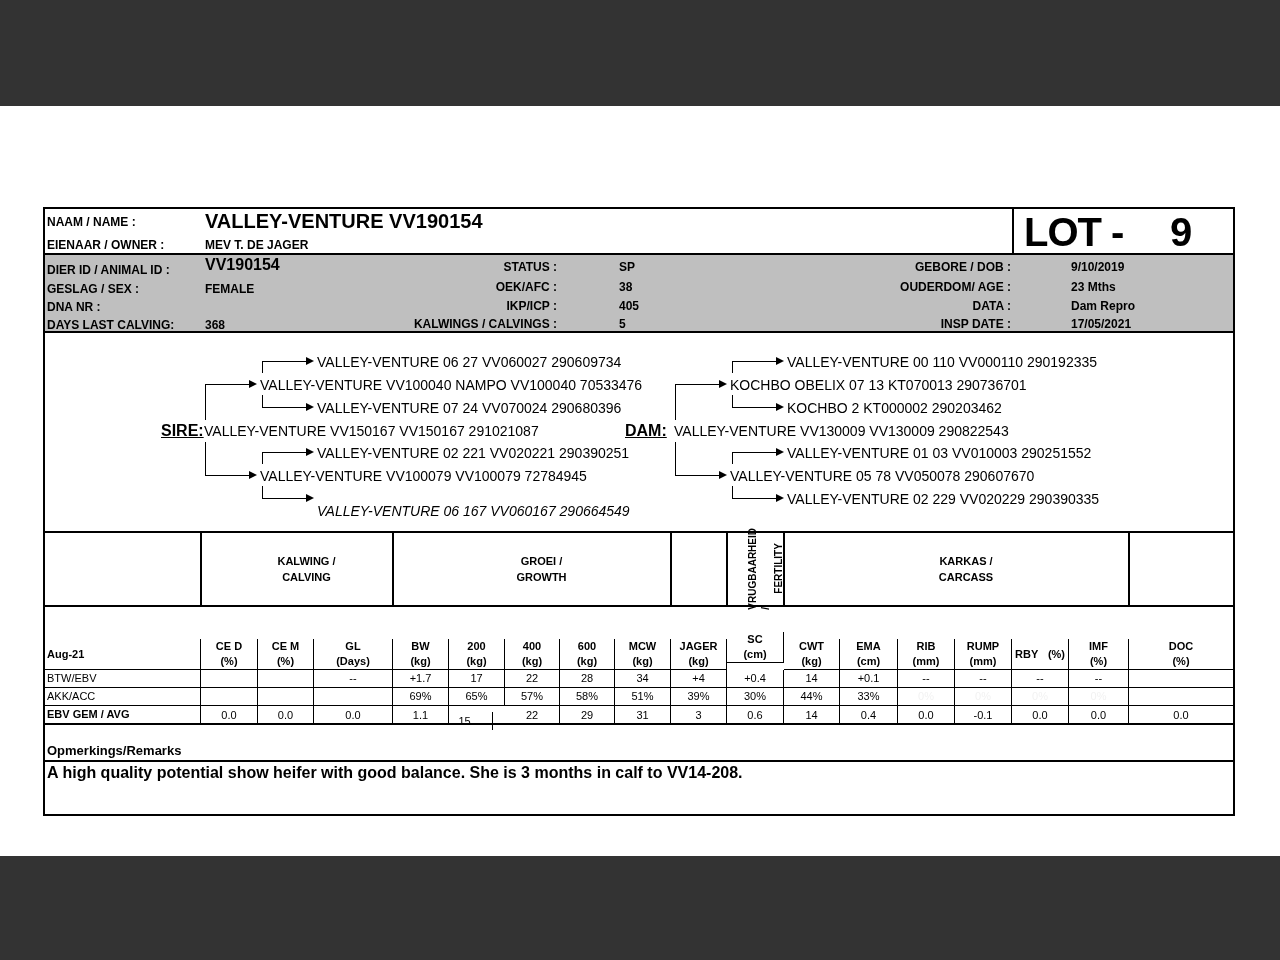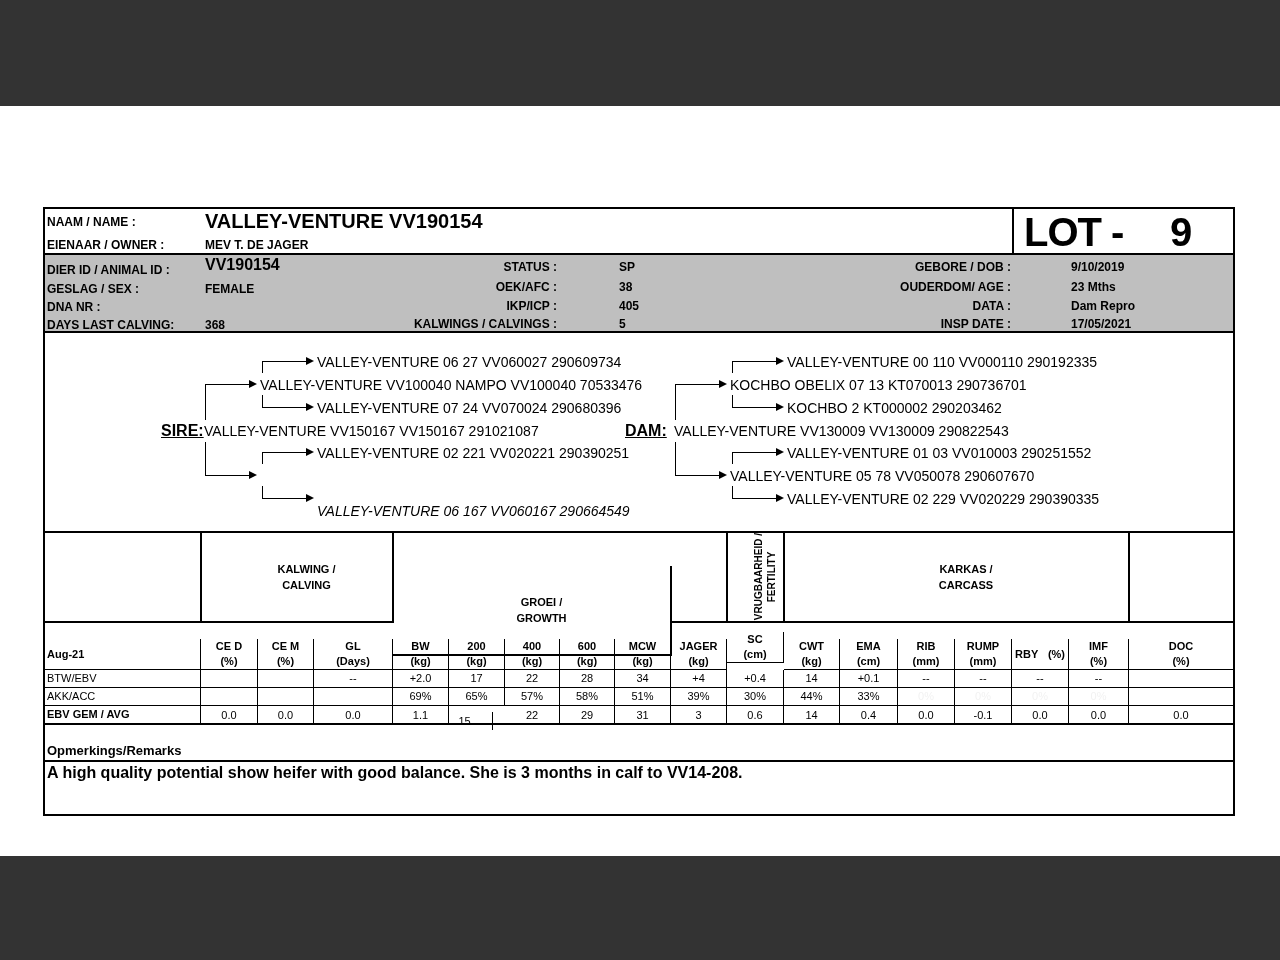--- a/index.html
+++ b/index.html
@@ -27,21 +27,21 @@
   .ped .t { position: absolute; white-space: nowrap; font-size: 14px; line-height: 16px; }
   .ped .big { font-weight: bold; font-size: 16px; text-decoration: underline; }
   .ln { position: absolute; background: #000; }
   .arrow { position: absolute; width: 0; height: 0; border-top: 4px solid transparent; border-bottom: 4px solid transparent; border-left: 8px solid #000; }
 
   
   .tbl { position: absolute; left: 0; top: 324px; width: 1188px; height: 190px; }
   .cell { position: absolute; border-right: 1px solid #000; border-bottom: 1px solid #000; font-size: 11px; text-align: center; display: flex; align-items: center; justify-content: center; flex-direction: column; line-height: 15px; }
   .cell.b { font-weight: bold; }
   .cell.left { justify-content: center; align-items: flex-start; padding-left: 2px; }
-  .grp { position: absolute; top: 0; height: 90px; border-right: 2px solid #000; border-bottom: 2px solid #000; display: flex; align-items: center; justify-content: center; text-align: center; font-weight: bold; font-size: 11px; line-height: 16px; padding-left: 20px; }
+  .grp { position: absolute; top: 0; height: 74px; border-right: 2px solid #000; border-bottom: 2px solid #000; display: flex; align-items: center; justify-content: center; text-align: center; font-weight: bold; font-size: 11px; line-height: 16px; padding-left: 20px; }
   .vert { writing-mode: vertical-rl; transform: rotate(180deg); font-size: 10px; line-height: 13px; text-align: left; }
   .faint { color: #f2f2f2; }
 
   .remarks-lbl { position: absolute; left: 2px; top: 534px; font-weight: bold; font-size: 13px; }
   .remarks-line { position: absolute; left: 0; top: 551px; width: 1188px; height: 2px; background: #000; }
   .remarks-txt { position: absolute; left: 2px; top: 555px; font-size: 16px; }
   .tbl-bottom { position: absolute; left: 0; top: 514px; width: 1188px; height: 2px; background: #000; }
 </style>
 </head>
 <body>
@@ -96,20 +96,21 @@
     <span class="t big" style="left:116px; top:90px;">SIRE:</span>
     <span class="t" style="left:159px; top:90px;">VALLEY-VENTURE VV150167 VV150167 291021087</span>
 
     <div class="ln" style="left:160px; top:51px; width:1px; height:36px;"></div>
     <div class="ln" style="left:160px; top:51px; width:44px; height:1px;"></div>
     <div class="arrow" style="left:204px; top:47px;"></div>
     <div class="ln" style="left:160px; top:109px; width:1px; height:33px;"></div>
     <div class="ln" style="left:160px; top:142px; width:44px; height:1px;"></div>
     <div class="arrow" style="left:204px; top:138px;"></div>
     <span class="t" style="left:215px; top:44px;">VALLEY-VENTURE VV100040 NAMPO VV100040 70533476</span>
+    <span class="t" style="left:215px; top:135px;">VALLEY-VENTURE VV100079 VV100079 72784945</span>
 
     <div class="ln" style="left:217px; top:28px; width:1px; height:12px;"></div>
     <div class="ln" style="left:217px; top:28px; width:44px; height:1px;"></div>
     <div class="arrow" style="left:261px; top:24px;"></div>
     <span class="t" style="left:272px; top:21px;">VALLEY-VENTURE 06 27 VV060027 290609734</span>
     <div class="ln" style="left:217px; top:62px; width:1px; height:12px;"></div>
     <div class="ln" style="left:217px; top:74px; width:44px; height:1px;"></div>
     <div class="arrow" style="left:261px; top:70px;"></div>
     <span class="t" style="left:272px; top:67px;">VALLEY-VENTURE 07 24 VV070024 290680396</span>
 
@@ -152,21 +153,21 @@
 
   <div class="tbl">
 
     <div class="grp" style="left:0; width:157px;"></div>
     <div class="grp" style="left:156px; width:193px;">
       <div>
           <div>KALWING /</div>
           <div>CALVING</div>
         </div>
     </div>
-    <div class="grp" style="left:348px; width:279px;margin-top:33px;">
+    <div class="grp" style="left:348px; width:279px;">
       <div>
           <div>GROEI /</div>
           <div>GROWTH</div>
         </div>
     </div>
     <div class="grp" style="left:626px; width:57px;"></div>
     <div class="grp" style="left:682px; width:58px;">
       <div class="vert">
           <div>VRUGBAARHEID /</div>
           <div style="text-align:center">FERTILITY</div>
@@ -251,21 +252,21 @@
         <div class="cell b" style="left: 1084px; top: 106px; width: 104px; height: 31px; border-right: none;">
           <span>DOC</span>
           <span>(%)</span>
         </div>
       </div>
     <div id="rows">
         <div class="cell left" style="left: 0px; top: 137px; width: 156px; height: 18px;">BTW/EBV</div>
         <div class="cell" style="left: 156px; top: 137px; width: 57px; height: 18px;"></div>
         <div class="cell" style="left: 213px; top: 137px; width: 56px; height: 18px;"></div>
         <div class="cell" style="left: 269px; top: 137px; width: 79px; height: 18px;">--</div>
-        <div class="cell" style="left: 348px; top: 137px; width: 56px; height: 18px;">+2.0</div>
+        <div class="cell" style="left: 348px; top: 137px; width: 56px; height: 18px;">+1.7</div>
         <div class="cell" style="left: 404px; top: 137px; width: 56px; height: 18px;">17</div>
         <div class="cell" style="left: 460px; top: 137px; width: 55px; height: 18px;">22</div>
         <div class="cell" style="left: 515px; top: 137px; width: 55px; height: 18px;">28</div>
         <div class="cell" style="left: 570px; top: 137px; width: 56px; height: 18px;">34</div>
         <div class="cell" style="left: 626px; top: 137px; width: 56px; height: 18px;">+4</div>
         <div class="cell" style="left: 682px; top: 137px; width: 57px; height: 18px;">+0.4</div>
         <div class="cell" style="left: 739px; top: 137px; width: 56px; height: 18px;">14</div>
         <div class="cell" style="left: 795px; top: 137px; width: 58px; height: 18px;">+0.1</div>
         <div class="cell" style="left: 853px; top: 137px; width: 57px; height: 18px;">--</div>
         <div class="cell" style="left: 910px; top: 137px; width: 57px; height: 18px;">--</div>

